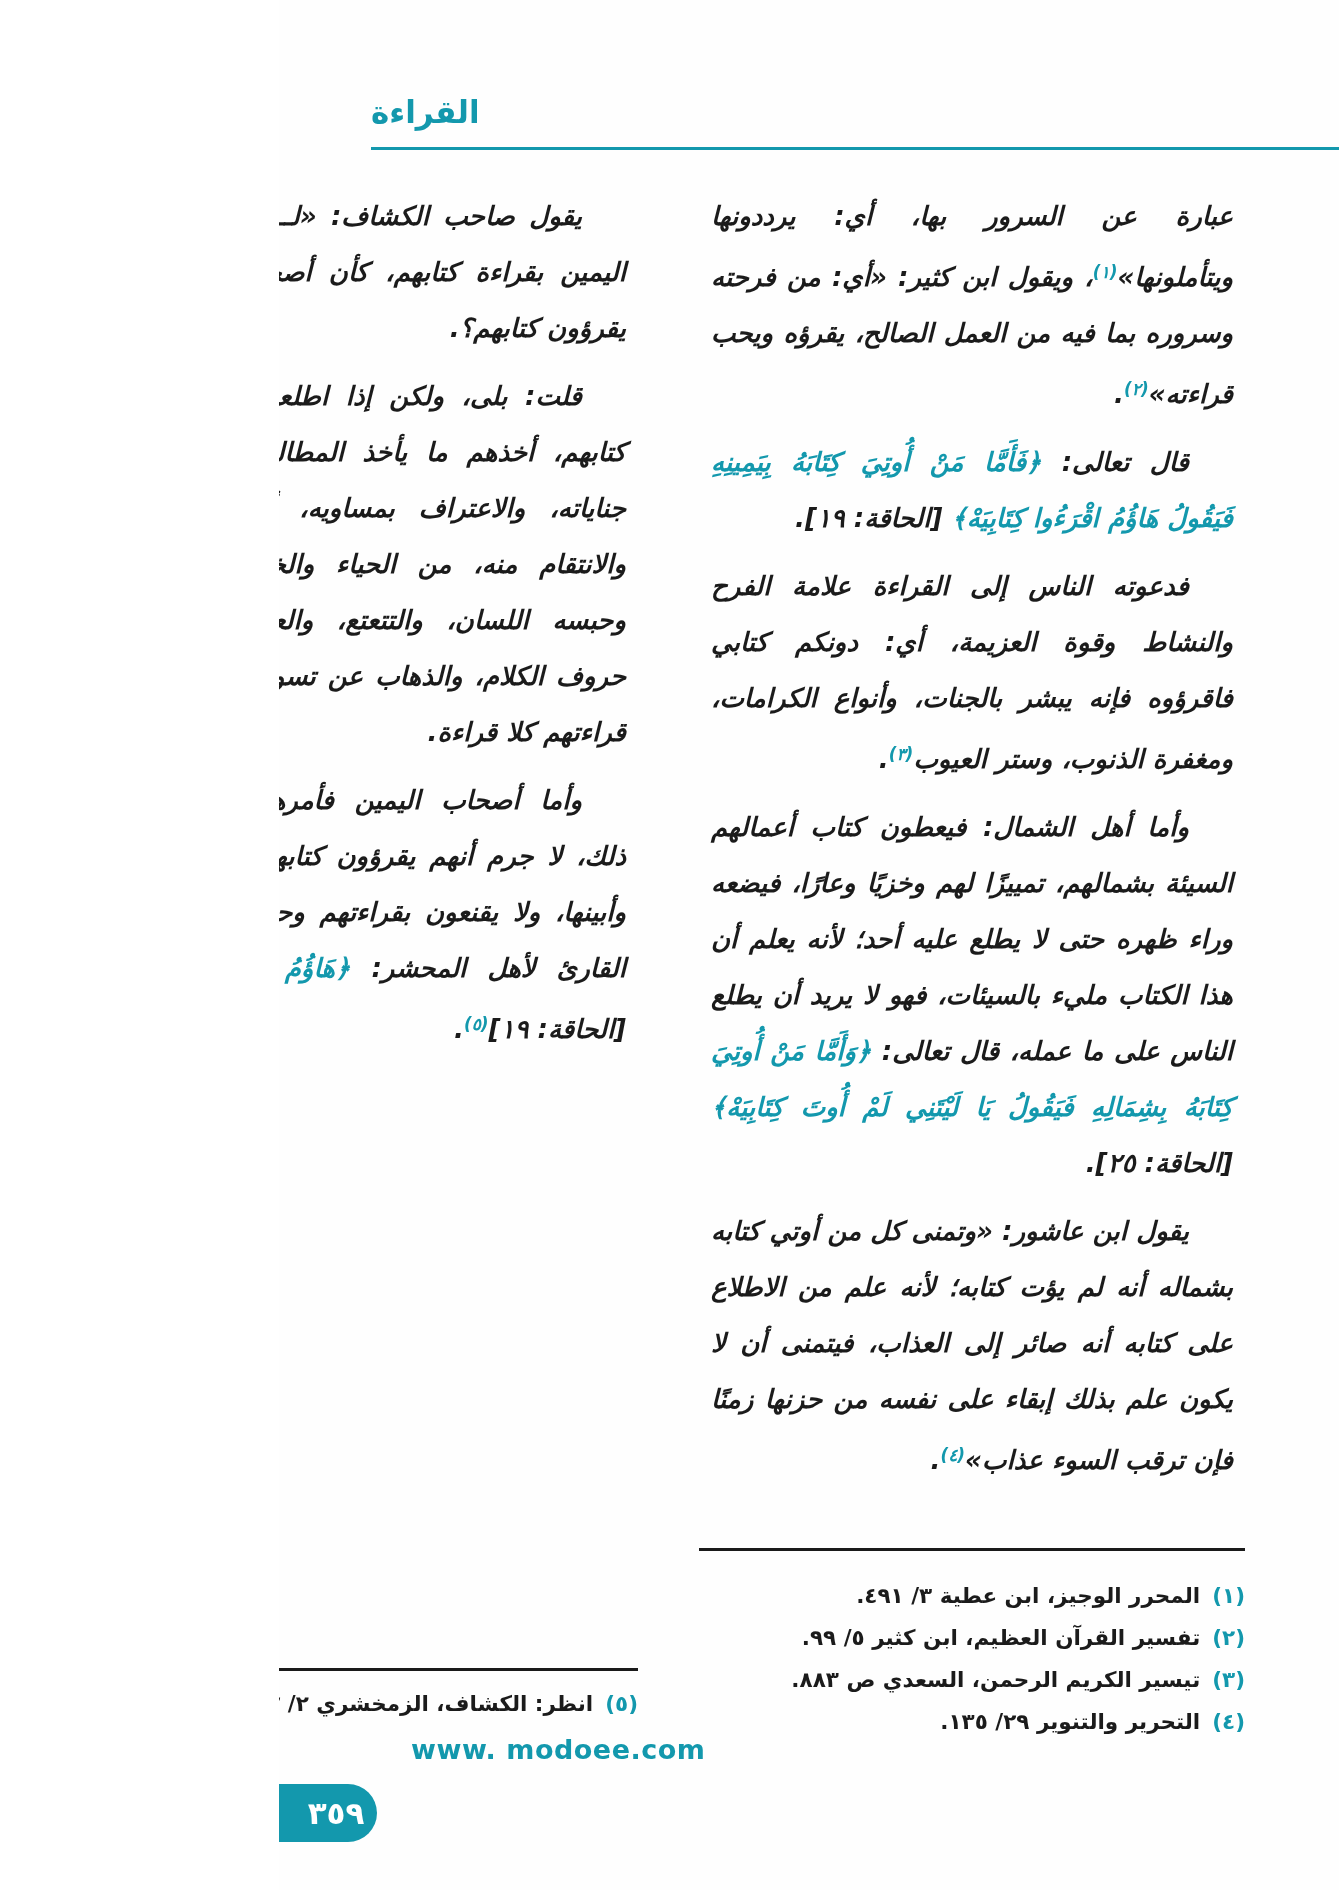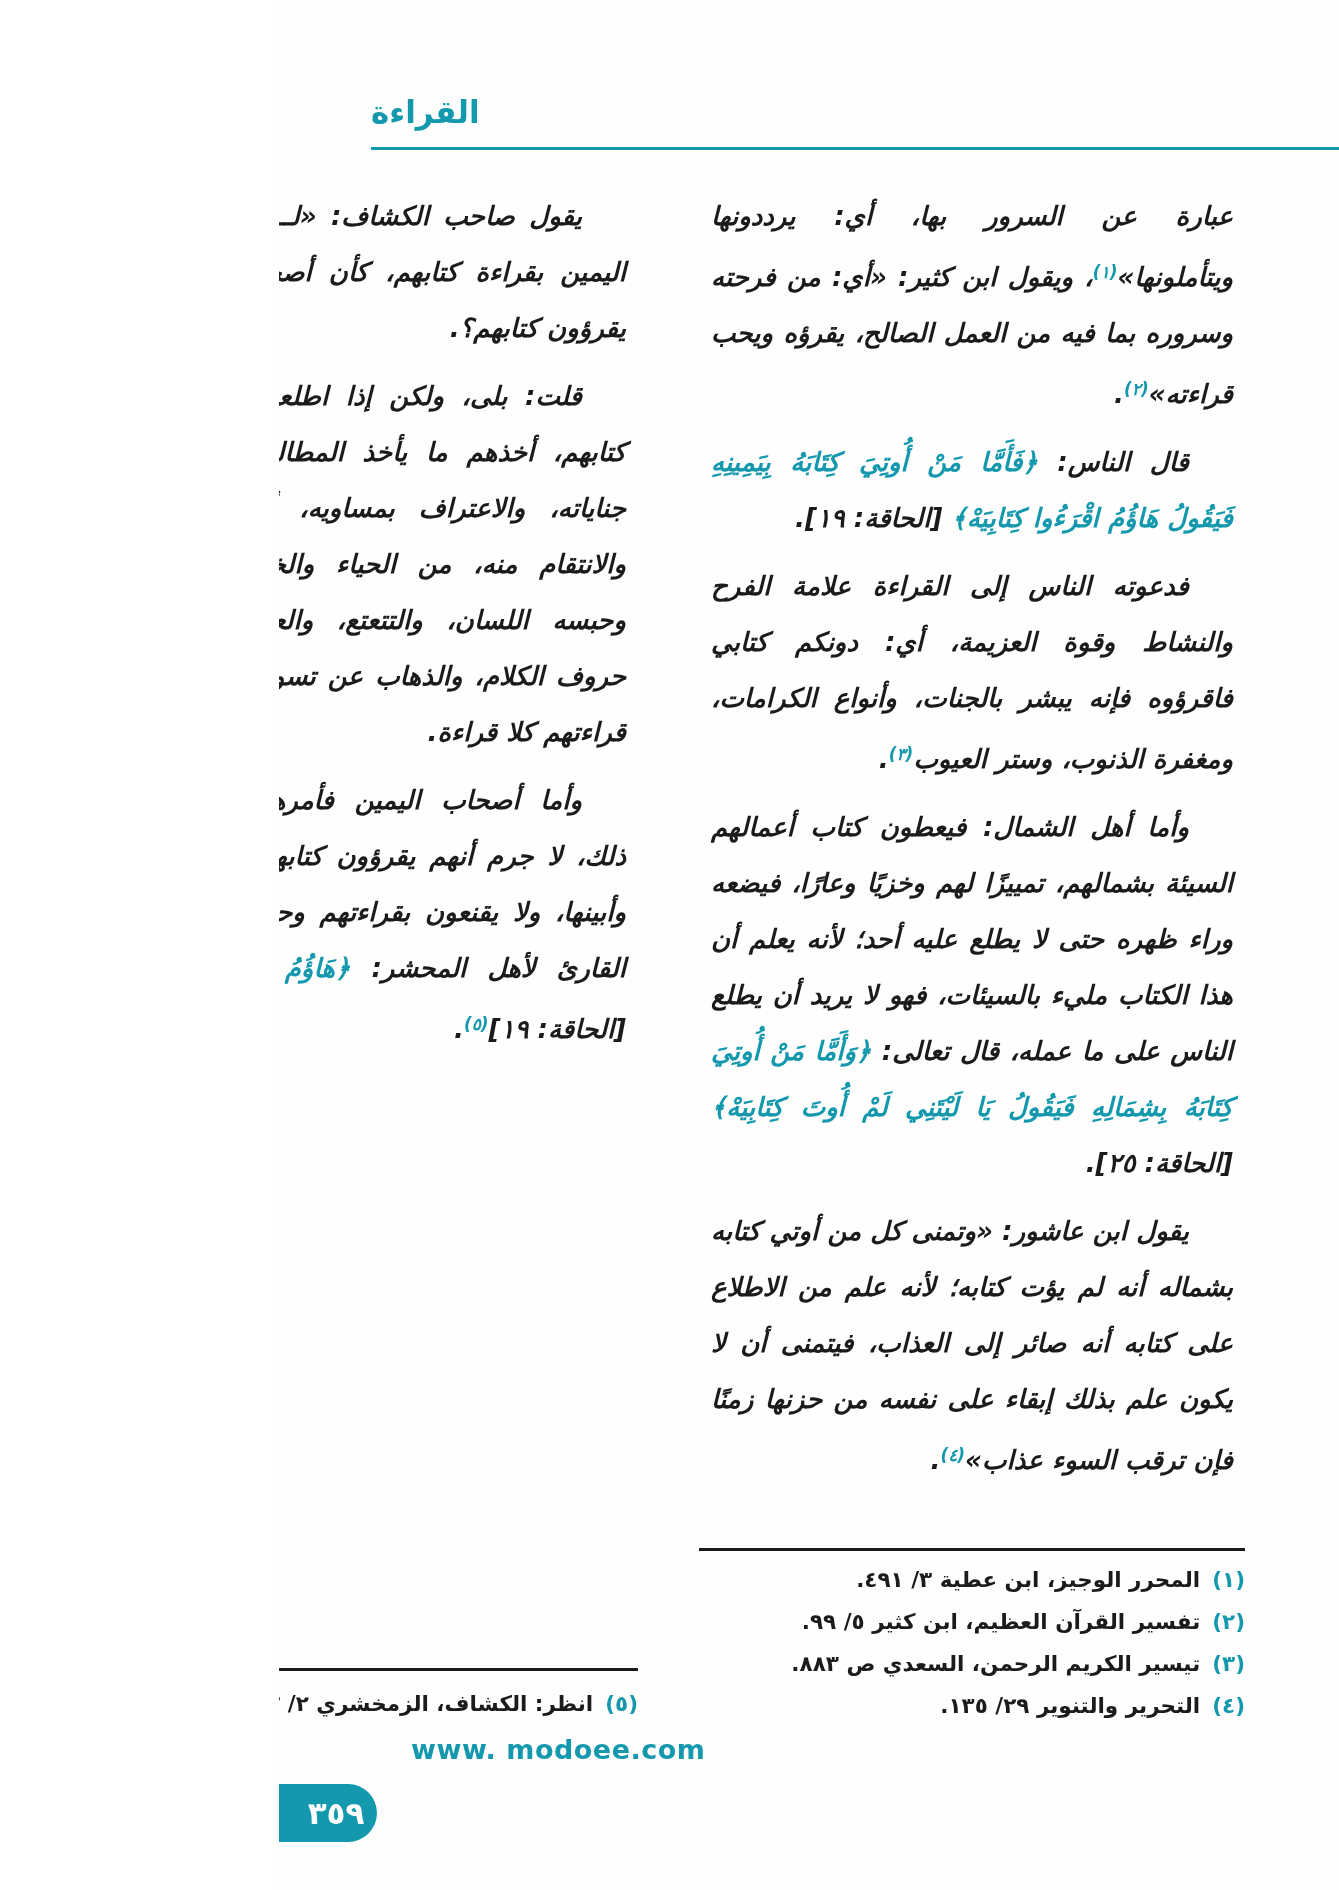--- a/index.html
+++ b/index.html
@@ -33,21 +33,21 @@
     font-style:italic;
   }
   .para.indent{text-indent:44px;}
   .run-verse{color:#1398ad;}
   .run-ref{
     color:#1398ad;font-size:17px;
     vertical-align:8px;font-weight:700;
   }
   .footnotes-right{
     position:absolute;top:1548px;right:94px;width:546px;
-    border-top:3px solid #1a1a1a;padding-top:8px;
+    border-top:3px solid #1a1a1a;padding-top:24px;
   }
   .footnotes-left{
     position:absolute;top:1668px;right:701px;width:546px;
   }
   .short-rule{
     width:390px;height:0;
     border-top:3px solid #1a1a1a;
     margin-bottom:12px;
   }
   .footnote{
@@ -74,21 +74,21 @@
 </head>
 <body>
 
 <div class="page">
 
   <div class="header-title">القراءة</div>
   <div class="header-rule"></div>
 
   <div class="col col-right">
       <p class="para"><span class="run-text">عبارة عن السرور بها، أي: يرددونها ويتأملونها»</span><span class="run-ref">(١)</span><span class="run-text">، ويقول ابن كثير: «أي: من فرحته وسروره بما فيه من العمل الصالح، يقرؤه ويحب قراءته»</span><span class="run-ref">(٢)</span><span class="run-text">.</span></p>
-      <p class="para indent"><span class="run-text">قال الناس: </span><span class="run-verse">﴿فَأَمَّا مَنْ أُوتِيَ كِتَابَهُ بِيَمِينِهِ فَيَقُولُ هَاؤُمُ اقْرَءُوا كِتَابِيَهْ﴾</span><span class="run-text"> [الحاقة: ١٩].</span></p>
+      <p class="para indent"><span class="run-text">قال تعالى: </span><span class="run-verse">﴿فَأَمَّا مَنْ أُوتِيَ كِتَابَهُ بِيَمِينِهِ فَيَقُولُ هَاؤُمُ اقْرَءُوا كِتَابِيَهْ﴾</span><span class="run-text"> [الحاقة: ١٩].</span></p>
       <p class="para indent"><span class="run-text">فدعوته الناس إلى القراءة علامة الفرح والنشاط وقوة العزيمة، أي: دونكم كتابي فاقرؤوه فإنه يبشر بالجنات، وأنواع الكرامات، ومغفرة الذنوب، وستر العيوب</span><span class="run-ref">(٣)</span><span class="run-text">.</span></p>
       <p class="para indent"><span class="run-text">وأما أهل الشمال: فيعطون كتاب أعمالهم السيئة بشمالهم، تمييزًا لهم وخزيًا وعارًا، فيضعه وراء ظهره حتى لا يطلع عليه أحد؛ لأنه يعلم أن هذا الكتاب مليء بالسيئات، فهو لا يريد أن يطلع الناس على ما عمله، قال تعالى: </span><span class="run-verse">﴿وَأَمَّا مَنْ أُوتِيَ كِتَابَهُ بِشِمَالِهِ فَيَقُولُ يَا لَيْتَنِي لَمْ أُوتَ كِتَابِيَهْ﴾</span><span class="run-text"> [الحاقة: ٢٥].</span></p>
       <p class="para indent"><span class="run-text">يقول ابن عاشور: «وتمنى كل من أوتي كتابه بشماله أنه لم يؤت كتابه؛ لأنه علم من الاطلاع على كتابه أنه صائر إلى العذاب، فيتمنى أن لا يكون علم بذلك إبقاء على نفسه من حزنها زمنًا فإن ترقب السوء عذاب»</span><span class="run-ref">(٤)</span><span class="run-text">.</span></p>
     </div>
   <div class="col col-left">
       <p class="para indent"><span class="run-text">يقول صاحب الكشاف: «لــم خص أصحاب اليمين بقراءة كتابهم، كأن أصحاب الشمال لا يقرؤون كتابهم؟.</span></p>
       <p class="para indent"><span class="run-text">قلت: بلى، ولكن إذا اطلعوا على ما في كتابهم، أخذهم ما يأخذ المطالب بالنداء على جناياته، والاعتراف بمساويه، أما التنكيل به والانتقام منه، من الحياء والخجل والانخزال، وحبسه اللسان، والتتعتع، والعجز عن إقامة حروف الكلام، والذهاب عن تسوية القول، فكأن قراءتهم كلا قراءة.</span></p>
       <p class="para indent"><span class="run-text">وأما أصحاب اليمين فأمرهم على عكس ذلك، لا جرم أنهم يقرؤون كتابهم أحسن قراءة وأبينها، ولا يقنعون بقراءتهم وحدهم حتى يقول القارئ لأهل المحشر: </span><span class="run-verse">﴿هَاؤُمُ اقْرَءُوا كِتَابِيَهْ﴾</span><span class="run-text"> [الحاقة: ١٩]</span><span class="run-ref">(٥)</span><span class="run-text">.</span></p>
     </div>
 

